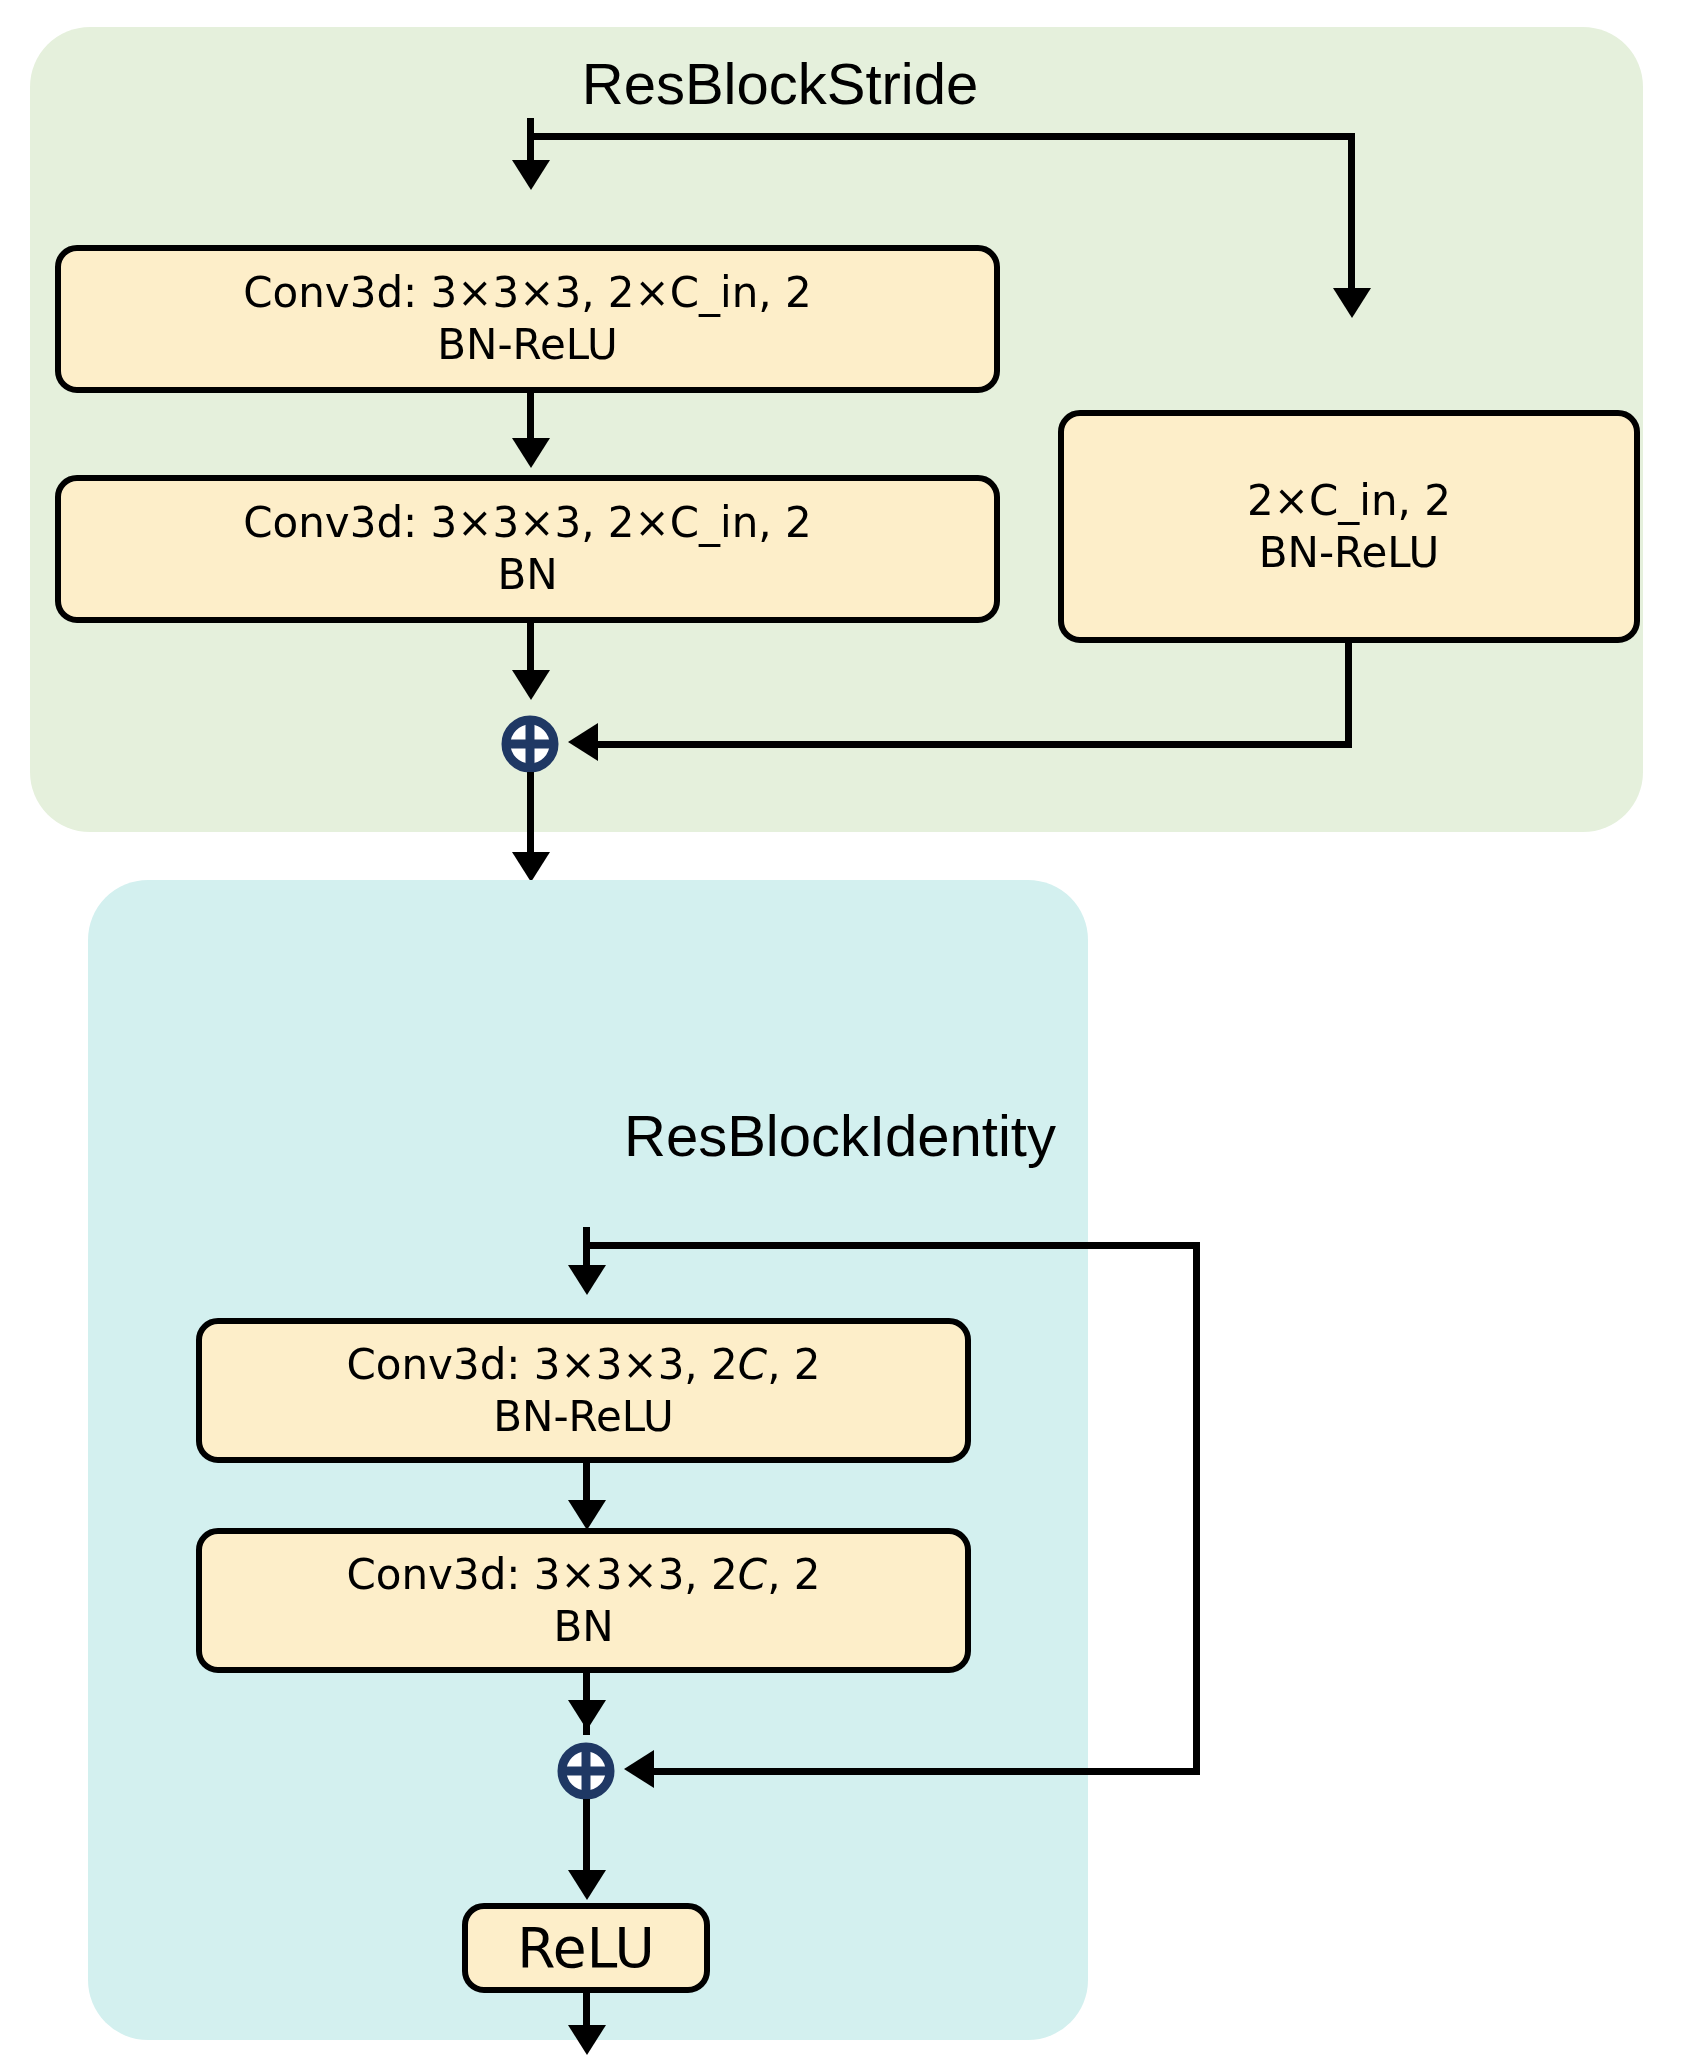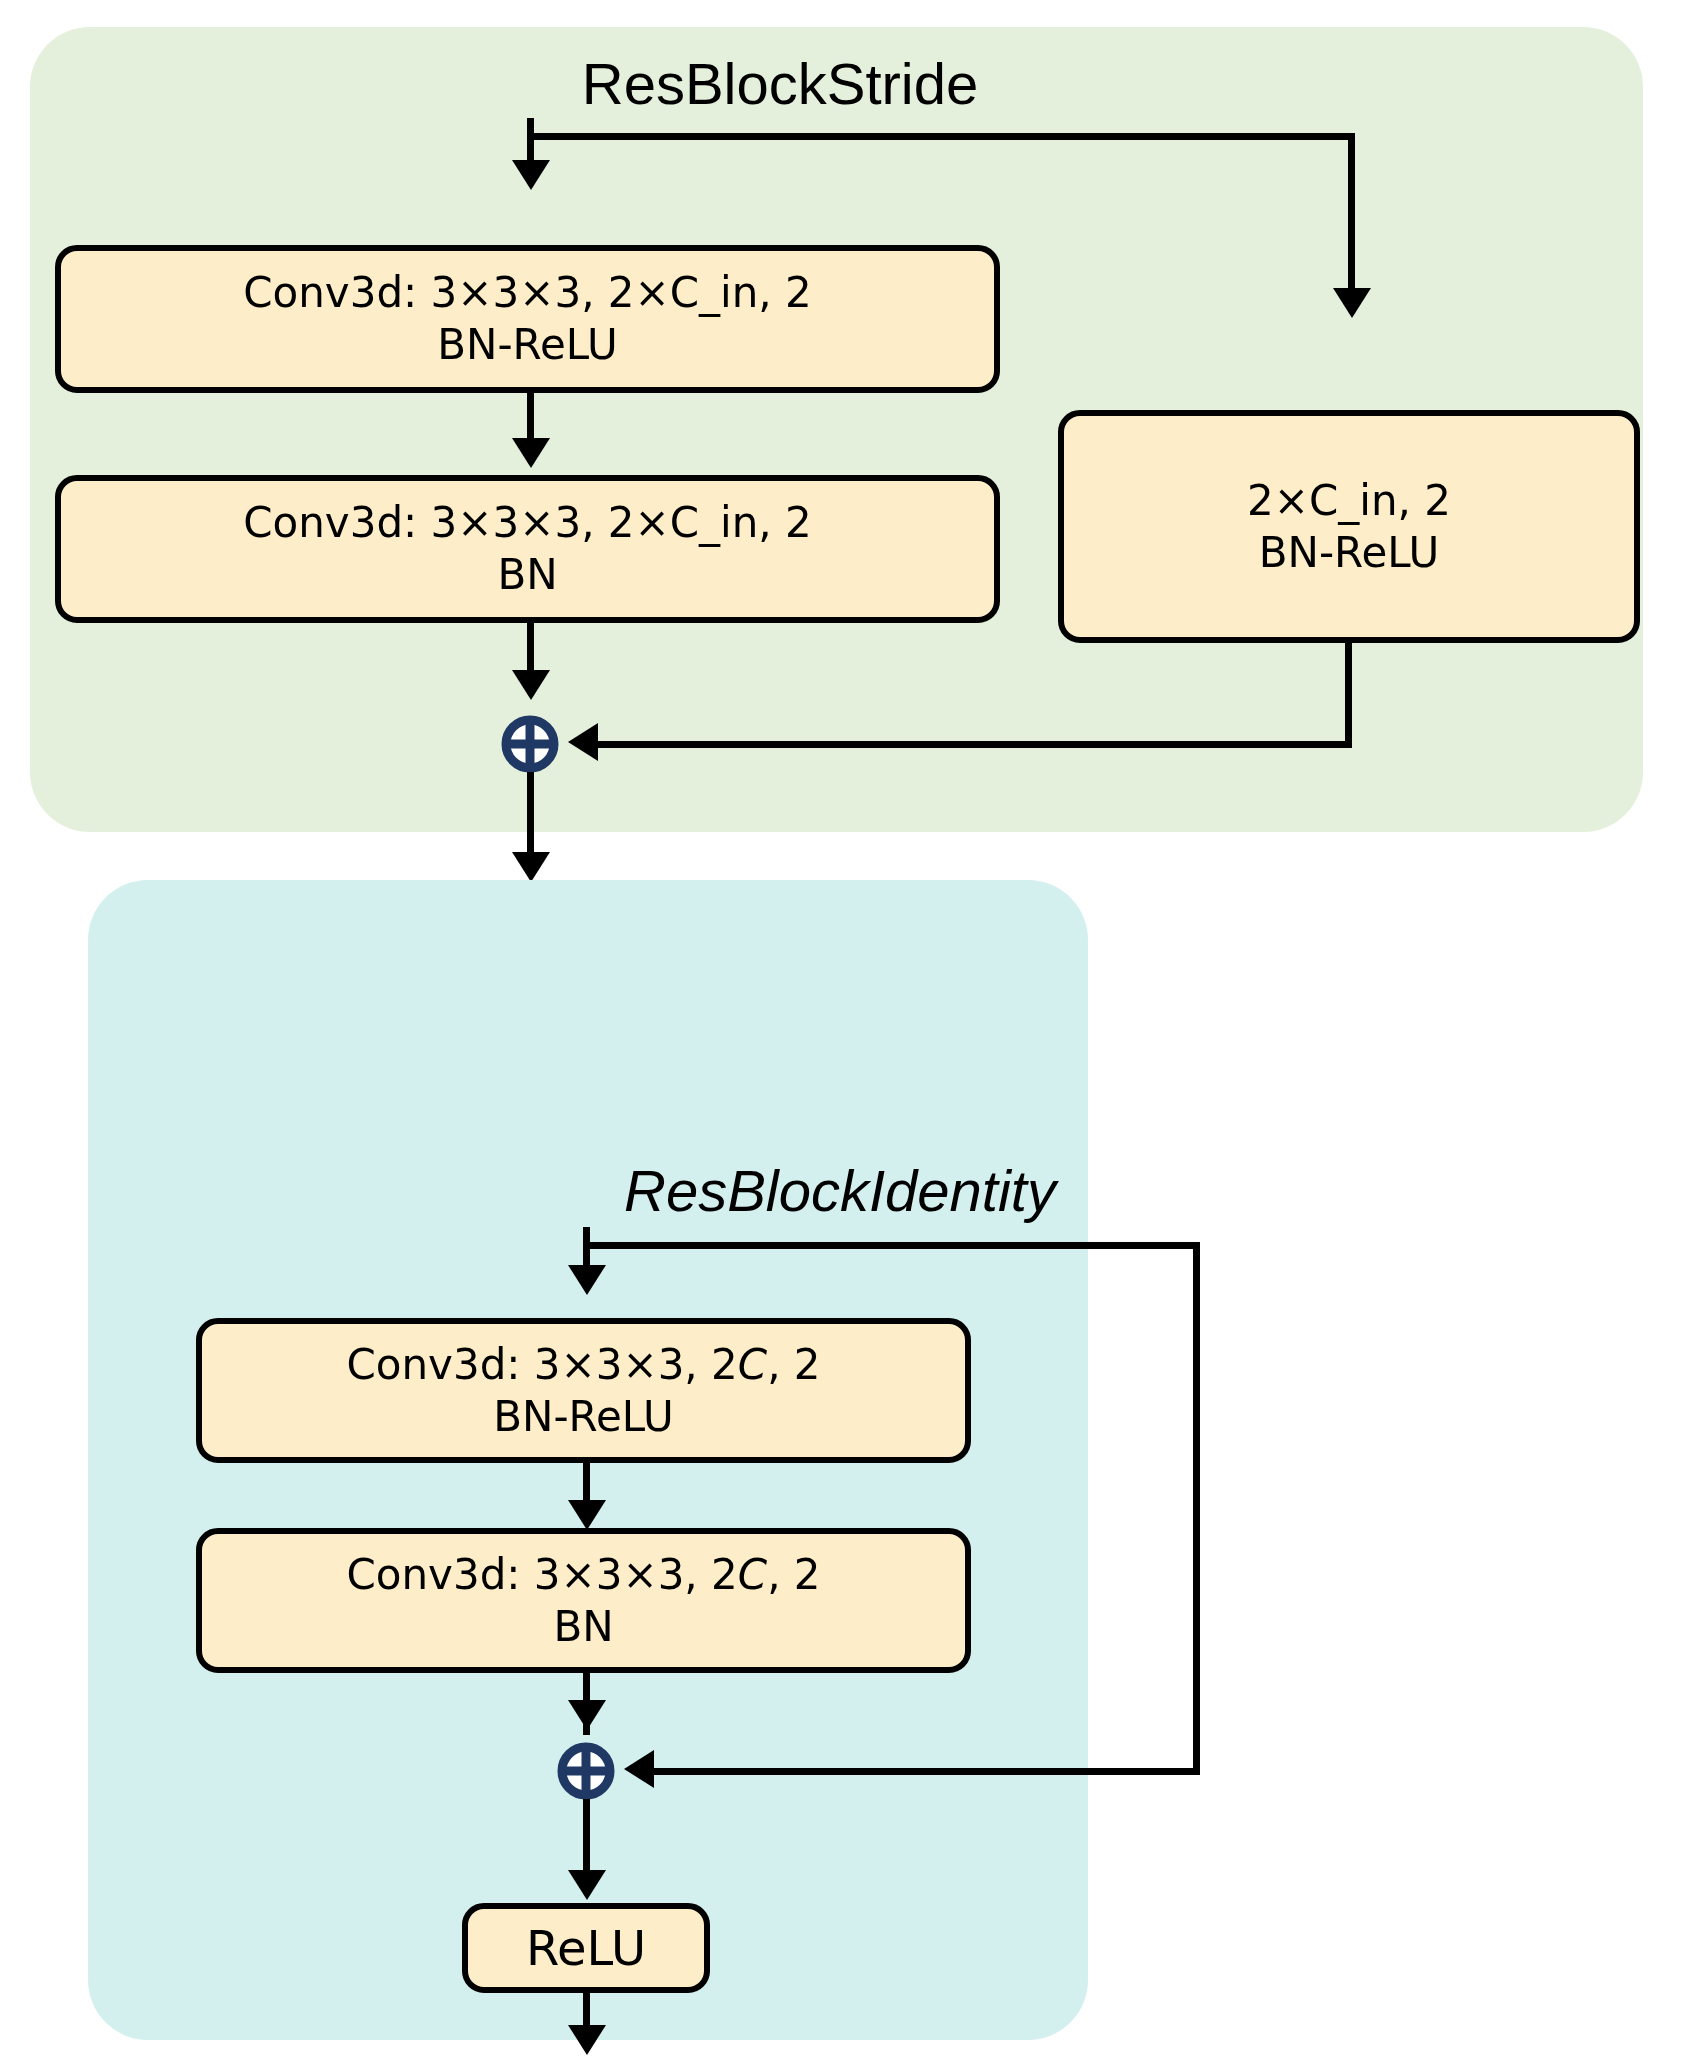--- a/index.html
+++ b/index.html
@@ -13,21 +13,21 @@
   .panel-title{position:absolute;text-align:center;color:#000;
       font-family:"Liberation Sans", sans-serif;font-weight:400;
       font-size:58px;line-height:62px;letter-spacing:0px;white-space:nowrap;}
 
   .node{position:absolute;background:#fdeec9;border:6px solid #000;
       border-radius:22px;box-sizing:border-box;
       display:flex;flex-direction:column;align-items:center;justify-content:center;
       font-family:"DejaVu Sans", sans-serif;font-size:42px;line-height:52px;
       color:#000;text-align:center;}
   .node .ln{display:block;white-space:nowrap;}
-  .node.small{font-size:48px;}
+  .node.small{font-size:55px;}
 
   
   .seg{position:absolute;background:#000;}
   .vseg{width:7px;}
   .hseg{height:7px;}
   .arrow-down{position:absolute;width:0;height:0;
       border-left:19px solid transparent;border-right:19px solid transparent;
       border-top:30px solid #000;}
   .arrow-left{position:absolute;width:0;height:0;
       border-top:19px solid transparent;border-bottom:19px solid transparent;
@@ -90,21 +90,21 @@
 
 <div class="node small" id="stride-relu" style="left:406px;top:885px;width:248px;height:90px;">
   <span class="ln">ReLU</span>
 </div>
 
 <div class="seg vseg" style="left:527px;top:975px;height:48px;"></div>
 <div class="arrow-down" style="left:512px;top:1015px;"></div>
 
 <div class="panel" id="panel-identity"></div>
 
-<div class="panel-title" style="left:340px;top:1160px;width:1000px;font-style:italic;">ResBlockIdentity</div>
+<div class="panel-title" style="left:340px;top:1105px;width:1000px;">ResBlockIdentity</div>
 
 <div class="seg vseg" style="left:583px;top:1227px;height:48px;"></div>
 <div class="arrow-down" style="left:568px;top:1265px;"></div>
 
 <div class="seg hseg" style="left:583px;top:1242px;width:617px;"></div>
 <div class="seg vseg" style="left:1193px;top:1242px;height:533px;"></div>
 <div class="seg hseg" style="left:648px;top:1768px;width:552px;"></div>
 <div class="arrow-left" style="left:624px;top:1750px;"></div>
 
 <div class="node" id="identity-conv1" style="left:196px;top:1318px;width:775px;height:145px;">

